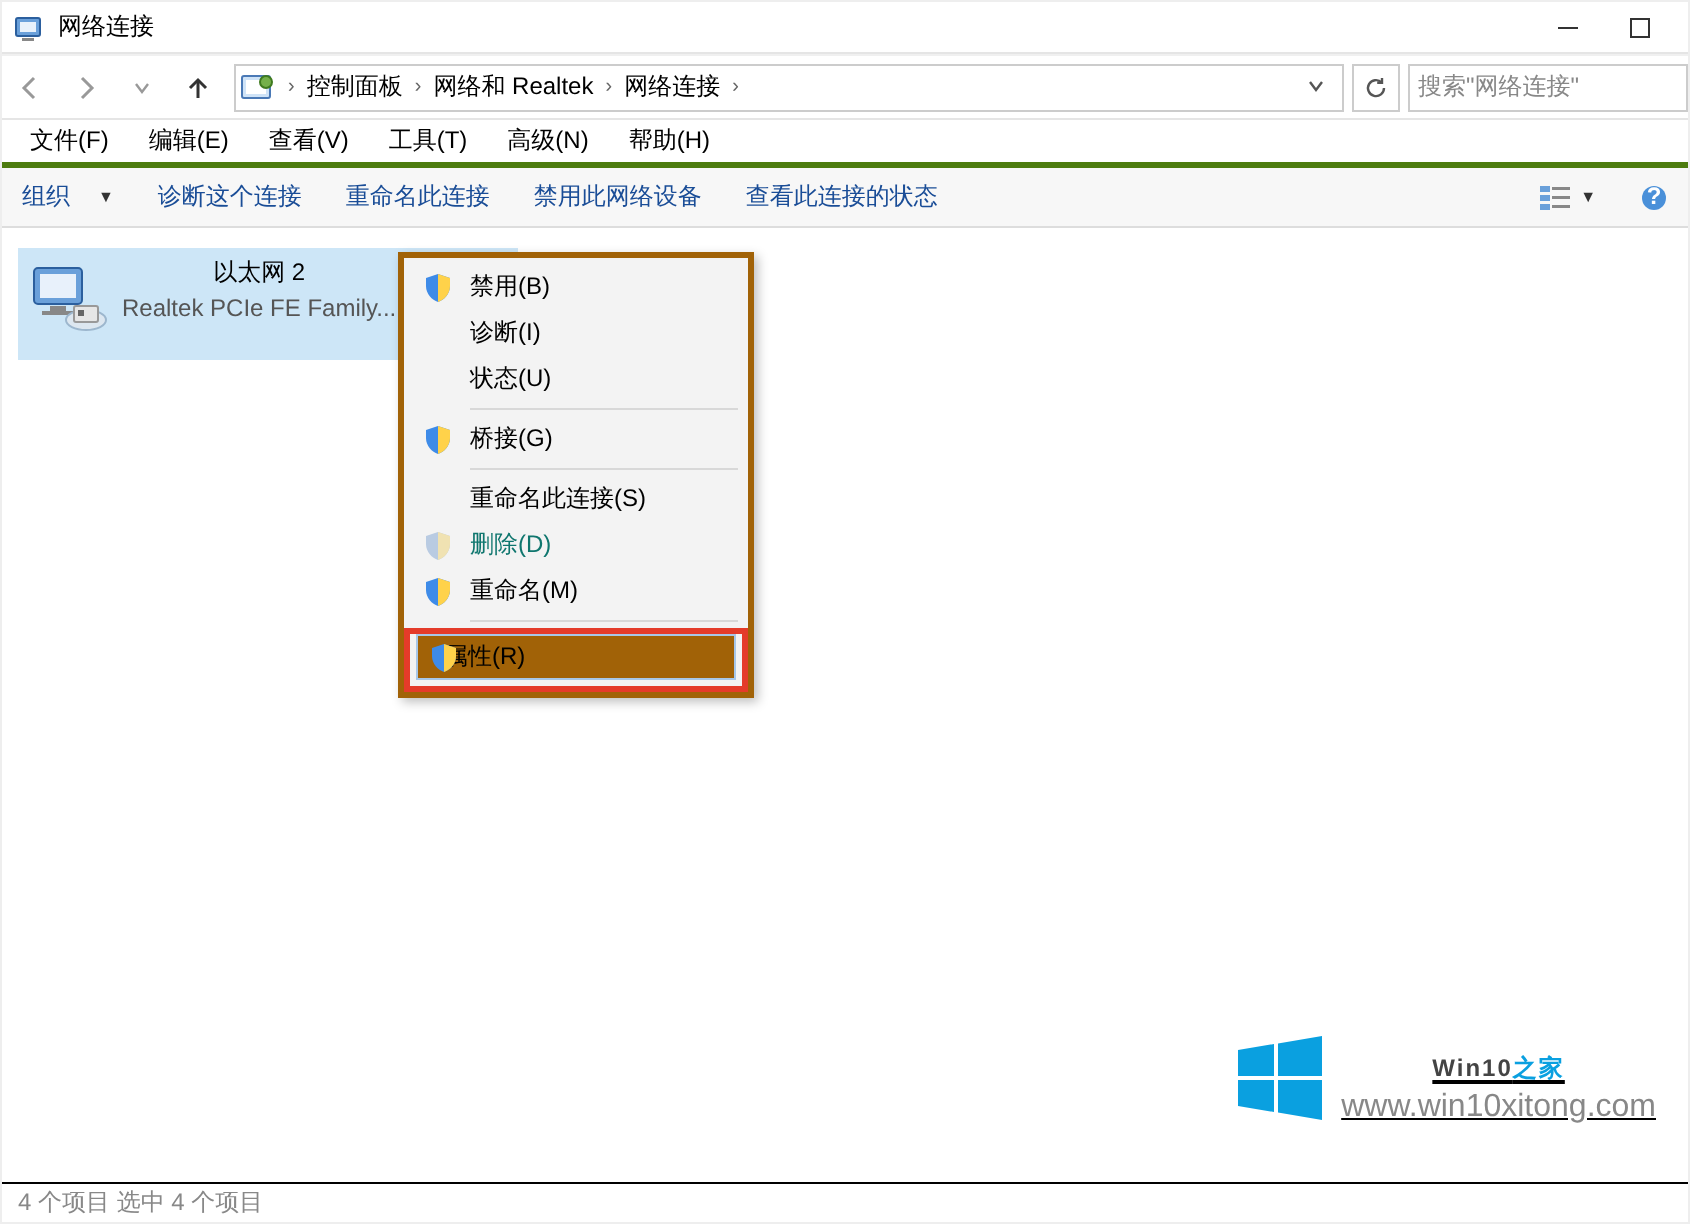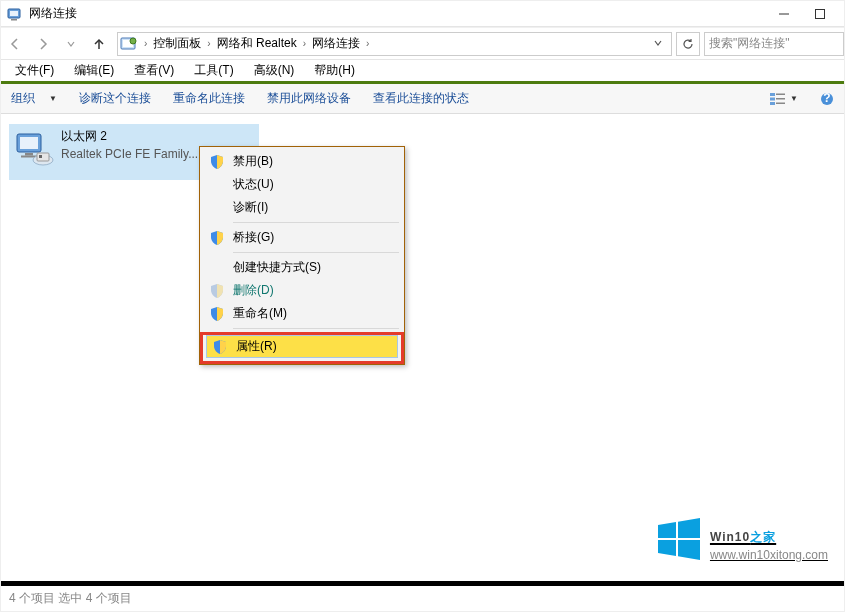--- a/index.html
+++ b/index.html
@@ -32,48 +32,48 @@
 .menubar .menu-item { padding: 3px 10px; color: #000; }
 
 
 .toolbar { height: 30px; background: #f7f7f7; border-bottom: 1px solid #ddd; display: flex; align-items: center; padding: 0 6px; gap: 14px; }
 .toolbar .tb-item { color: #1a4d97; display: flex; align-items: center; gap: 14px; padding: 3px 4px; }
 .toolbar .tb-caret { font-size: 8px; color: #333; }
 .toolbar .spacer { flex: 1; }
 .toolbar .view-btn { display:flex; align-items:center; gap:3px; color:#333; padding:2px 4px; }
 
 
-.content { position: relative; height: calc(100% - 26px - 33px - 24px - 30px - 22px); }
+.content { position: relative; height: calc(100% - 26px - 33px - 24px - 30px - 22px); text-align: center; }
 
 
 .adapter { position: absolute; top: 10px; left: 8px; width: 250px; height: 56px; background: #cde6f7; display: flex; padding: 4px 6px; }
 .adapter .icon { width: 40px; height: 40px; margin-right: 6px; margin-top: 2px; }
 .adapter .lines { display: flex; flex-direction: column; gap: 2px; color: #000; }
 .adapter .lines .sub { color: #555; }
 
 
-.ctxmenu { position: absolute; top: 32px; left: 198px; width: 206px; background: #f3f3f3; border: 1px solid #a16207; box-shadow: 2px 2px 5px rgba(0,0,0,.25); padding: 3px; }
+.ctxmenu { position: absolute; top: 12px; left: 198px; width: 178px; background: #f3f3f3; border: 3px solid #a16207; box-shadow: 2px 2px 5px rgba(0,0,0,.25); padding: 3px; }
 .ctxmenu .row { height: 23px; display: flex; align-items: center; padding-left: 30px; position: relative; color: #000; }
 .ctxmenu .row.disabled { color: #0f766e; }
 .ctxmenu .row .shield { position: absolute; left: 6px; width: 16px; height: 16px; }
 .ctxmenu .sep { height: 1px; background: #d8d8d8; margin: 3px 2px 3px 30px; }
 .ctxmenu .highlight-wrap { border: 3px solid #e43b2a; margin: 0 -3px -3px -3px; padding: 0 3px 3px 3px; }
-.ctxmenu .row.hover { background: #fde047; border: 1px solid #a8c7e8; padding-left: 29px; height:23px; }
+.ctxmenu .row.hover { background: #a16207; border: 1px solid #a8c7e8; padding-left: 13px; height:23px; }
 .ctxmenu .row.hover .shield { left:5px; }
 
 
 .watermark { position: absolute; right: 16px; bottom: 26px; display: flex; align-items: center; gap: 8px; }
 .watermark .wlogo { width: 48px; height: 48px; }
 .watermark .wtext { display: flex; flex-direction: column; text-decoration: underline; }
 .watermark .brand { font-size: 26px; font-weight: bold; color: #444; letter-spacing: 1px; }
 .watermark .brand .accent { color: #0aa0e0; }
-.watermark .url { font-size: 12px; color: #888; }
-
-
-.statusbar { position: absolute; bottom: 0; left: 0; right: 0; height: 30px; border-top: 5px solid #000000; display: flex; align-items: center; padding: 0 8px; color: #888; font-size: 11px; }
+.watermark .url { font-size: 16px; color: #888; }
+
+
+.statusbar { position: absolute; bottom: 0; left: 0; right: 0; height: 20px; border-top: 1px solid #000000; display: flex; align-items: center; padding: 0 8px; color: #888; font-size: 11px; }
 </style>
 </head>
 <body>
 
 <div class="titlebar">
   <span class="app-icon">
     <svg viewBox="0 0 16 16">
         <rect x="1" y="3" width="12" height="9" rx="1" fill="#6aa0da" stroke="#2b5f9e"></rect>
         <rect x="3" y="5" width="8" height="5" fill="#e8f1fb"></rect>
         <rect x="4" y="13" width="6" height="1.5" fill="#888"></rect>
@@ -206,36 +206,36 @@
 
   <div class="ctxmenu">
     <div class="row">
       <span class="shield"><svg viewBox="0 0 16 16">
             <path d="M8 1l6 2v4c0 4-3 7-6 8-3-1-6-4-6-8V3l6-2z" fill="#3e8be8"></path>
             <path d="M8 1l6 2v4c0 4-3 7-6 8V1z" fill="#ffd24a"></path>
           </svg></span>
       <span>禁用(B)</span>
     </div>
     <div class="row">
+      <span>诊断(I)</span>
+    </div>
+    <div class="row">
       <span>状态(U)</span>
-    </div>
-    <div class="row">
-      <span>诊断(I)</span>
     </div>
     <div class="sep"></div>
     <div class="row">
       <span class="shield"><svg viewBox="0 0 16 16">
             <path d="M8 1l6 2v4c0 4-3 7-6 8-3-1-6-4-6-8V3l6-2z" fill="#3e8be8"></path>
             <path d="M8 1l6 2v4c0 4-3 7-6 8V1z" fill="#ffd24a"></path>
           </svg></span>
       <span>桥接(G)</span>
     </div>
     <div class="sep"></div>
     <div class="row">
-      <span>创建快捷方式(S)</span>
+      <span>重命名此连接(S)</span>
     </div>
     <div class="row disabled">
       <span class="shield"><svg viewBox="0 0 16 16">
             <path d="M8 1l6 2v4c0 4-3 7-6 8-3-1-6-4-6-8V3l6-2z" fill="#b9cbe2"></path>
             <path d="M8 1l6 2v4c0 4-3 7-6 8V1z" fill="#f0e2b2"></path>
           </svg></span>
       <span>删除(D)</span>
     </div>
     <div class="row">
       <span class="shield"><svg viewBox="0 0 16 16">

